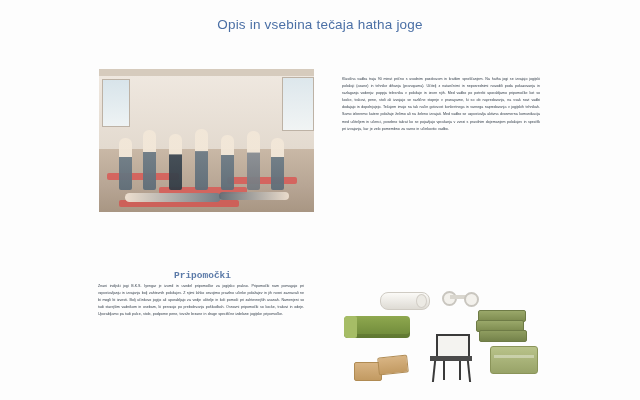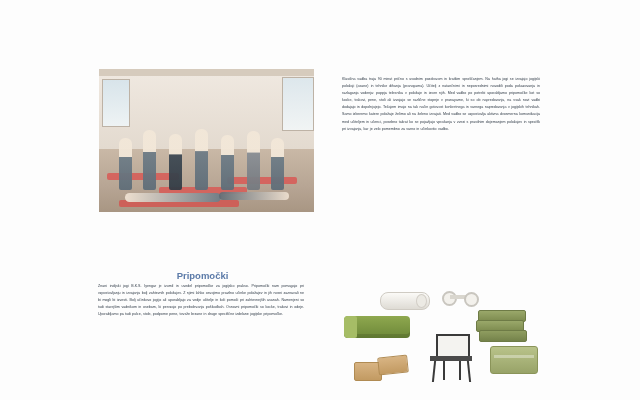--- a/index.html
+++ b/index.html
@@ -139,20 +139,21 @@
 
   
   .sec2-heading {
     position: absolute;
     left: 95px;
     top: 262px;
     width: 215px;
     text-align: center;
     font-size: 9.5px;
     color: #5b7aa8;
+    font-family: Liberation Mono, monospace;
   }
 
   .sec2-text {
     position: absolute;
     left: 98px;
     top: 283px;
     width: 206px;
     font-size: 3.6px;
     line-height: 7.1px;
     color: #2f3a46;
@@ -293,20 +294,21 @@
     left: 3px; top: 8px;
     width: 40px; height: 3px;
     background: rgba(255,255,255,.35);
   }
 </style>
 </head>
 <body>
 
 <div id="page">
 
+  <h1 class="page-title">Opis in vsebina tečaja hatha joge</h1>
 
 
   <div class="sec1-text">Klasična vadba traja 90 minut  prično s uvodnim pozdravom in kratkim sproščanjem. Na hatha jogi se izvajajo jogijski položaji (asane) in tehnike dihanja (pranayama). Učitelj z natančnimi in neposrednimi navodili poda pokazovanja in razlaganja vodenja: poppja telesnika v položaje in izven njih. Med vadbo po potrebi uporabljamo pripomočke kot so kocke, trakovi, pene, stoli ali izvajajo se različne stopnje v pranayame, ki so ob napredovanju, na vsak novi vadbi dodajajo in dopolnjujejo. Tečajem imajo na tak način gotovost konkretnega in varnega napredovanja v jogijskih tehnikah. Samo izberemo katere položaje želimo ali na želeno izvajati. Med vadbo se uzpostavlja aktivna dvosmerna komunikacija med učiteljem in učenci, posebno takrat ko se pojavljajo vprašanja v zvezi s pravilnim dojemanjem položajev in specifik pri izvajanju, kar je zelo pomembno za varno in učinkovito vadbo.</div>
 
   <div class="photo">
     <div class="wall"></div>
     <div class="ceiling-beam"></div>
     <div class="window"></div>
     <div class="window2"></div>
     <div class="floor"></div>

